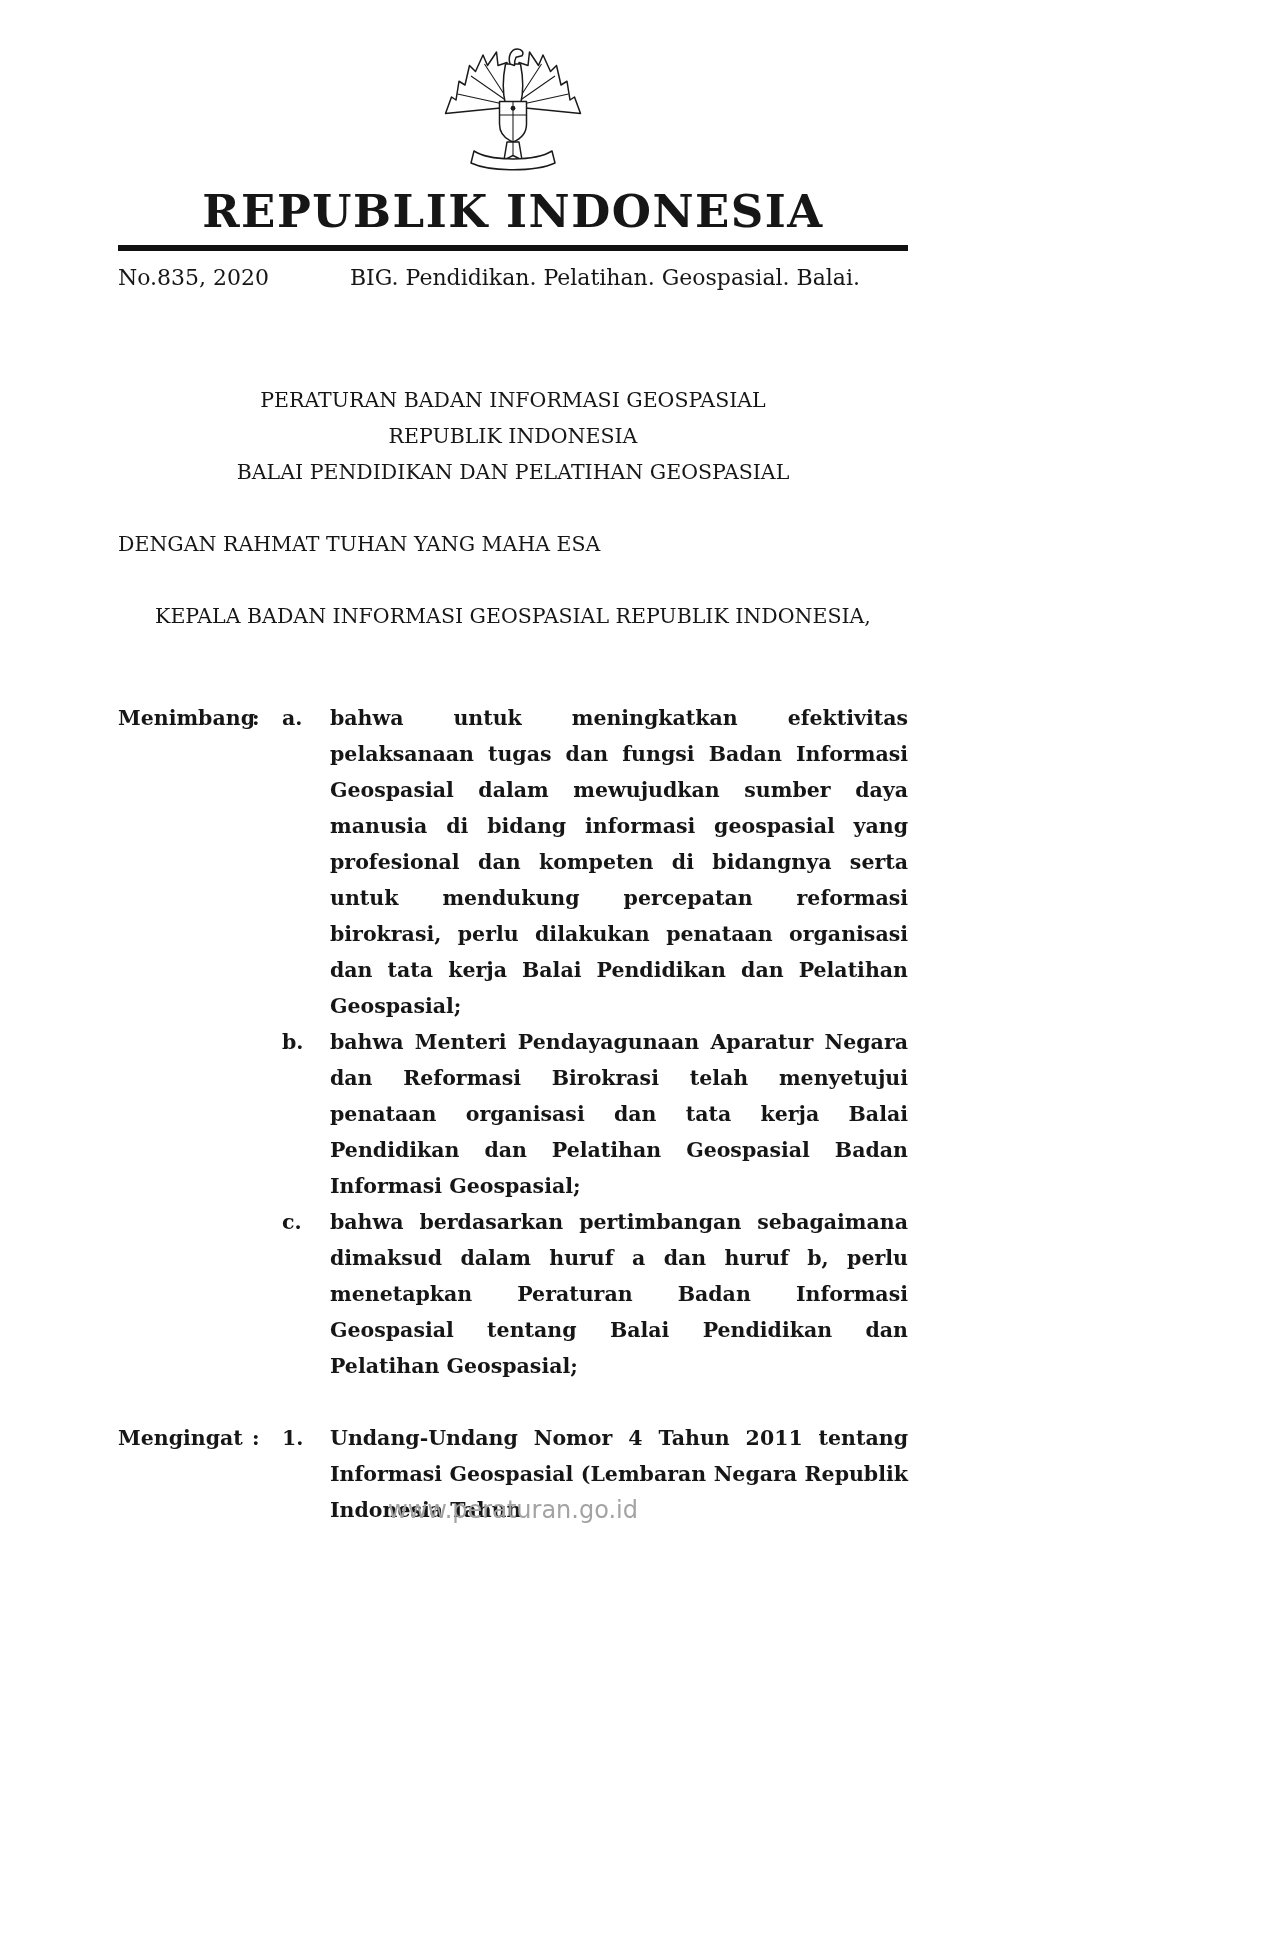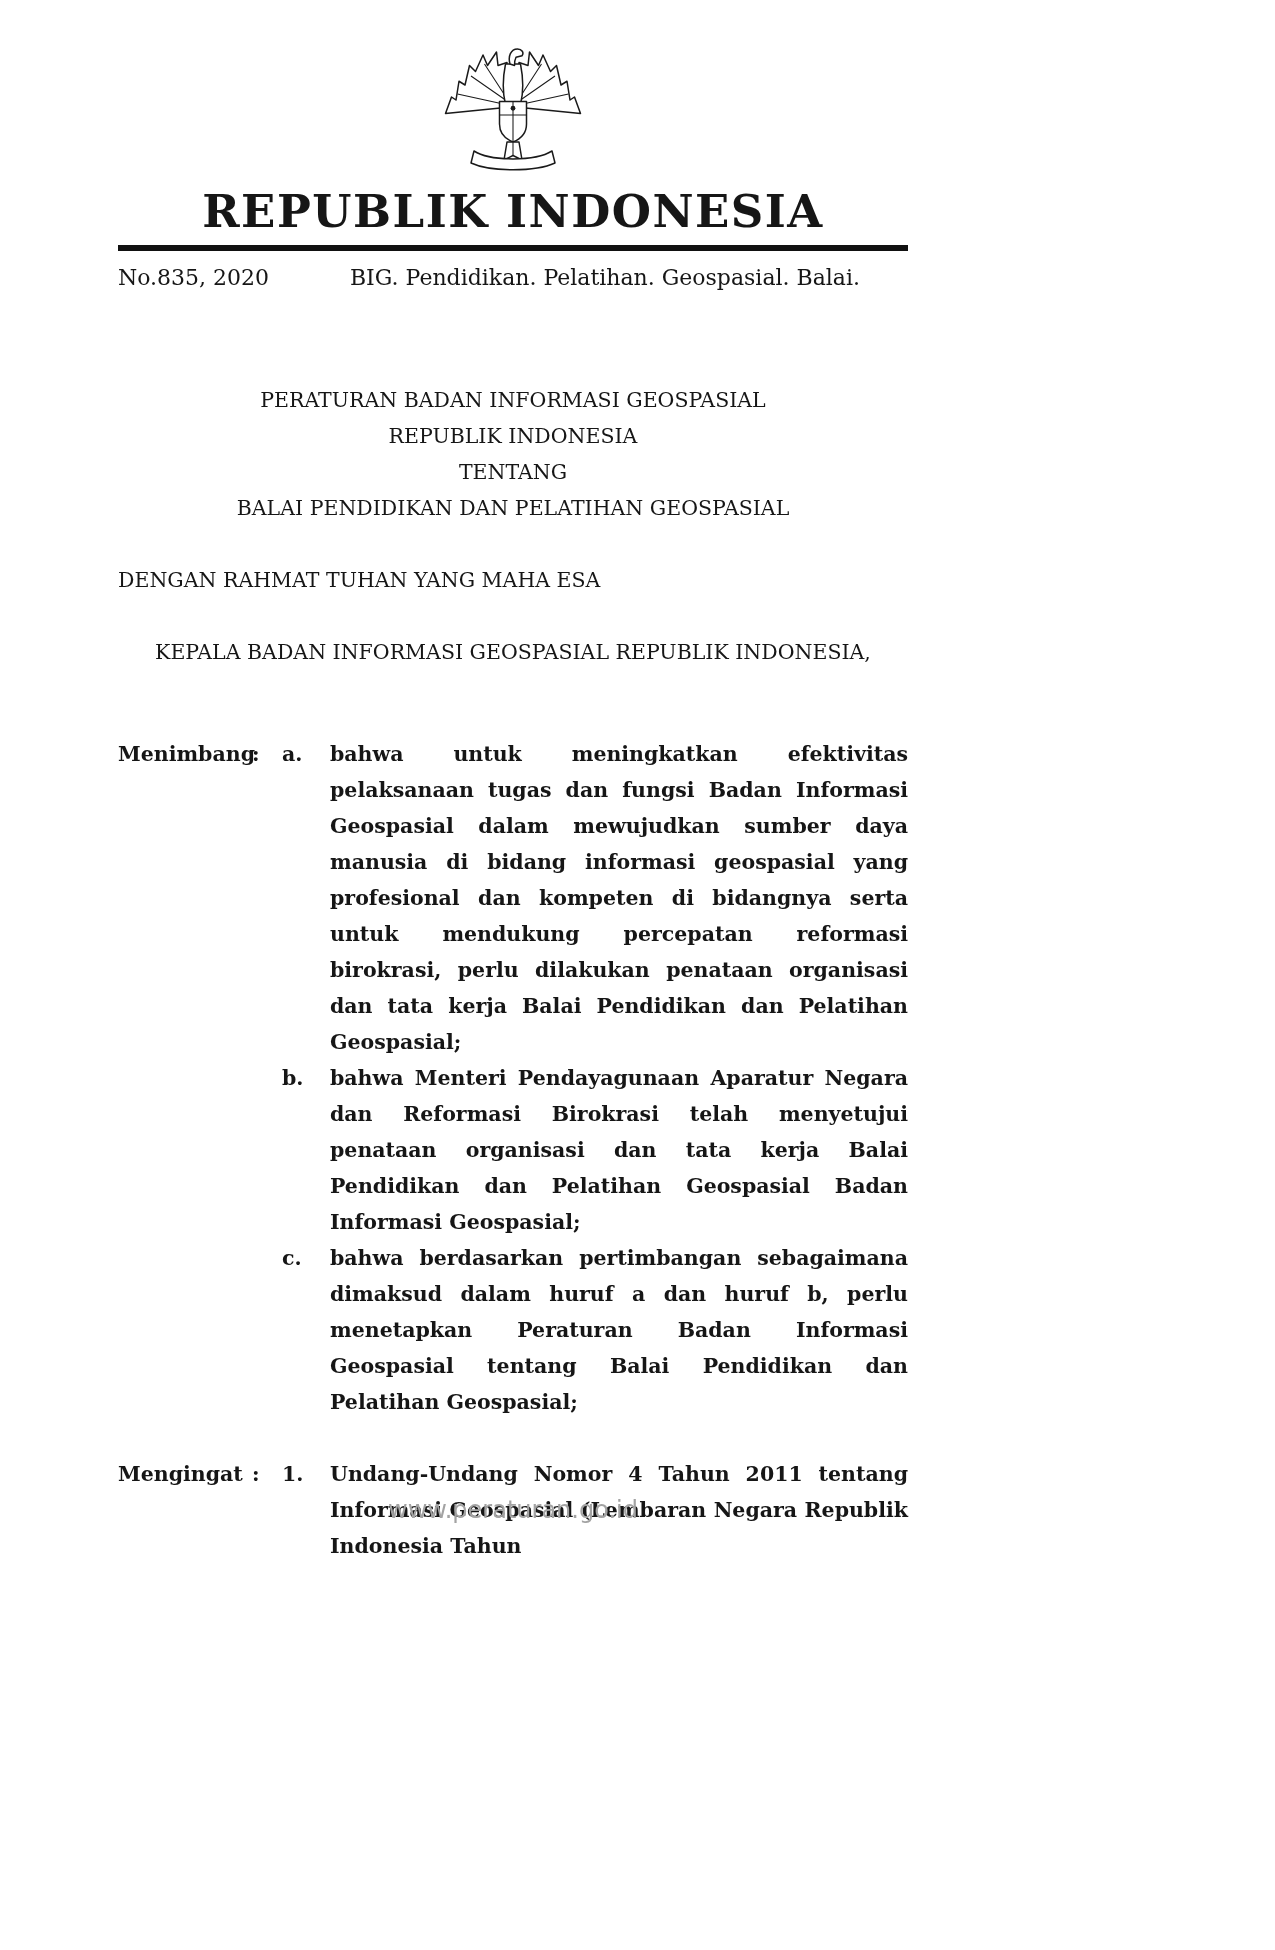--- a/index.html
+++ b/index.html
@@ -138,21 +138,20 @@
     <hr class="rule">
 
     <div class="meta-row">
       <span>No.835, 2020</span>
       <span class="subject">BIG. Pendidikan. Pelatihan. Geospasial. Balai.</span>
     </div>
 
     <div class="title-block">
       <div>PERATURAN BADAN INFORMASI GEOSPASIAL</div>
       <div>REPUBLIK INDONESIA</div>
-      <div>TENTANG</div>
       <div>BALAI PENDIDIKAN DAN PELATIHAN GEOSPASIAL</div>
     </div>
 
     <div class="invocation">DENGAN RAHMAT TUHAN YANG MAHA ESA</div>
 
     <div class="official">KEPALA BADAN INFORMASI GEOSPASIAL REPUBLIK INDONESIA,</div>
 
     <div class="body-block">
 
       <div class="clause">

